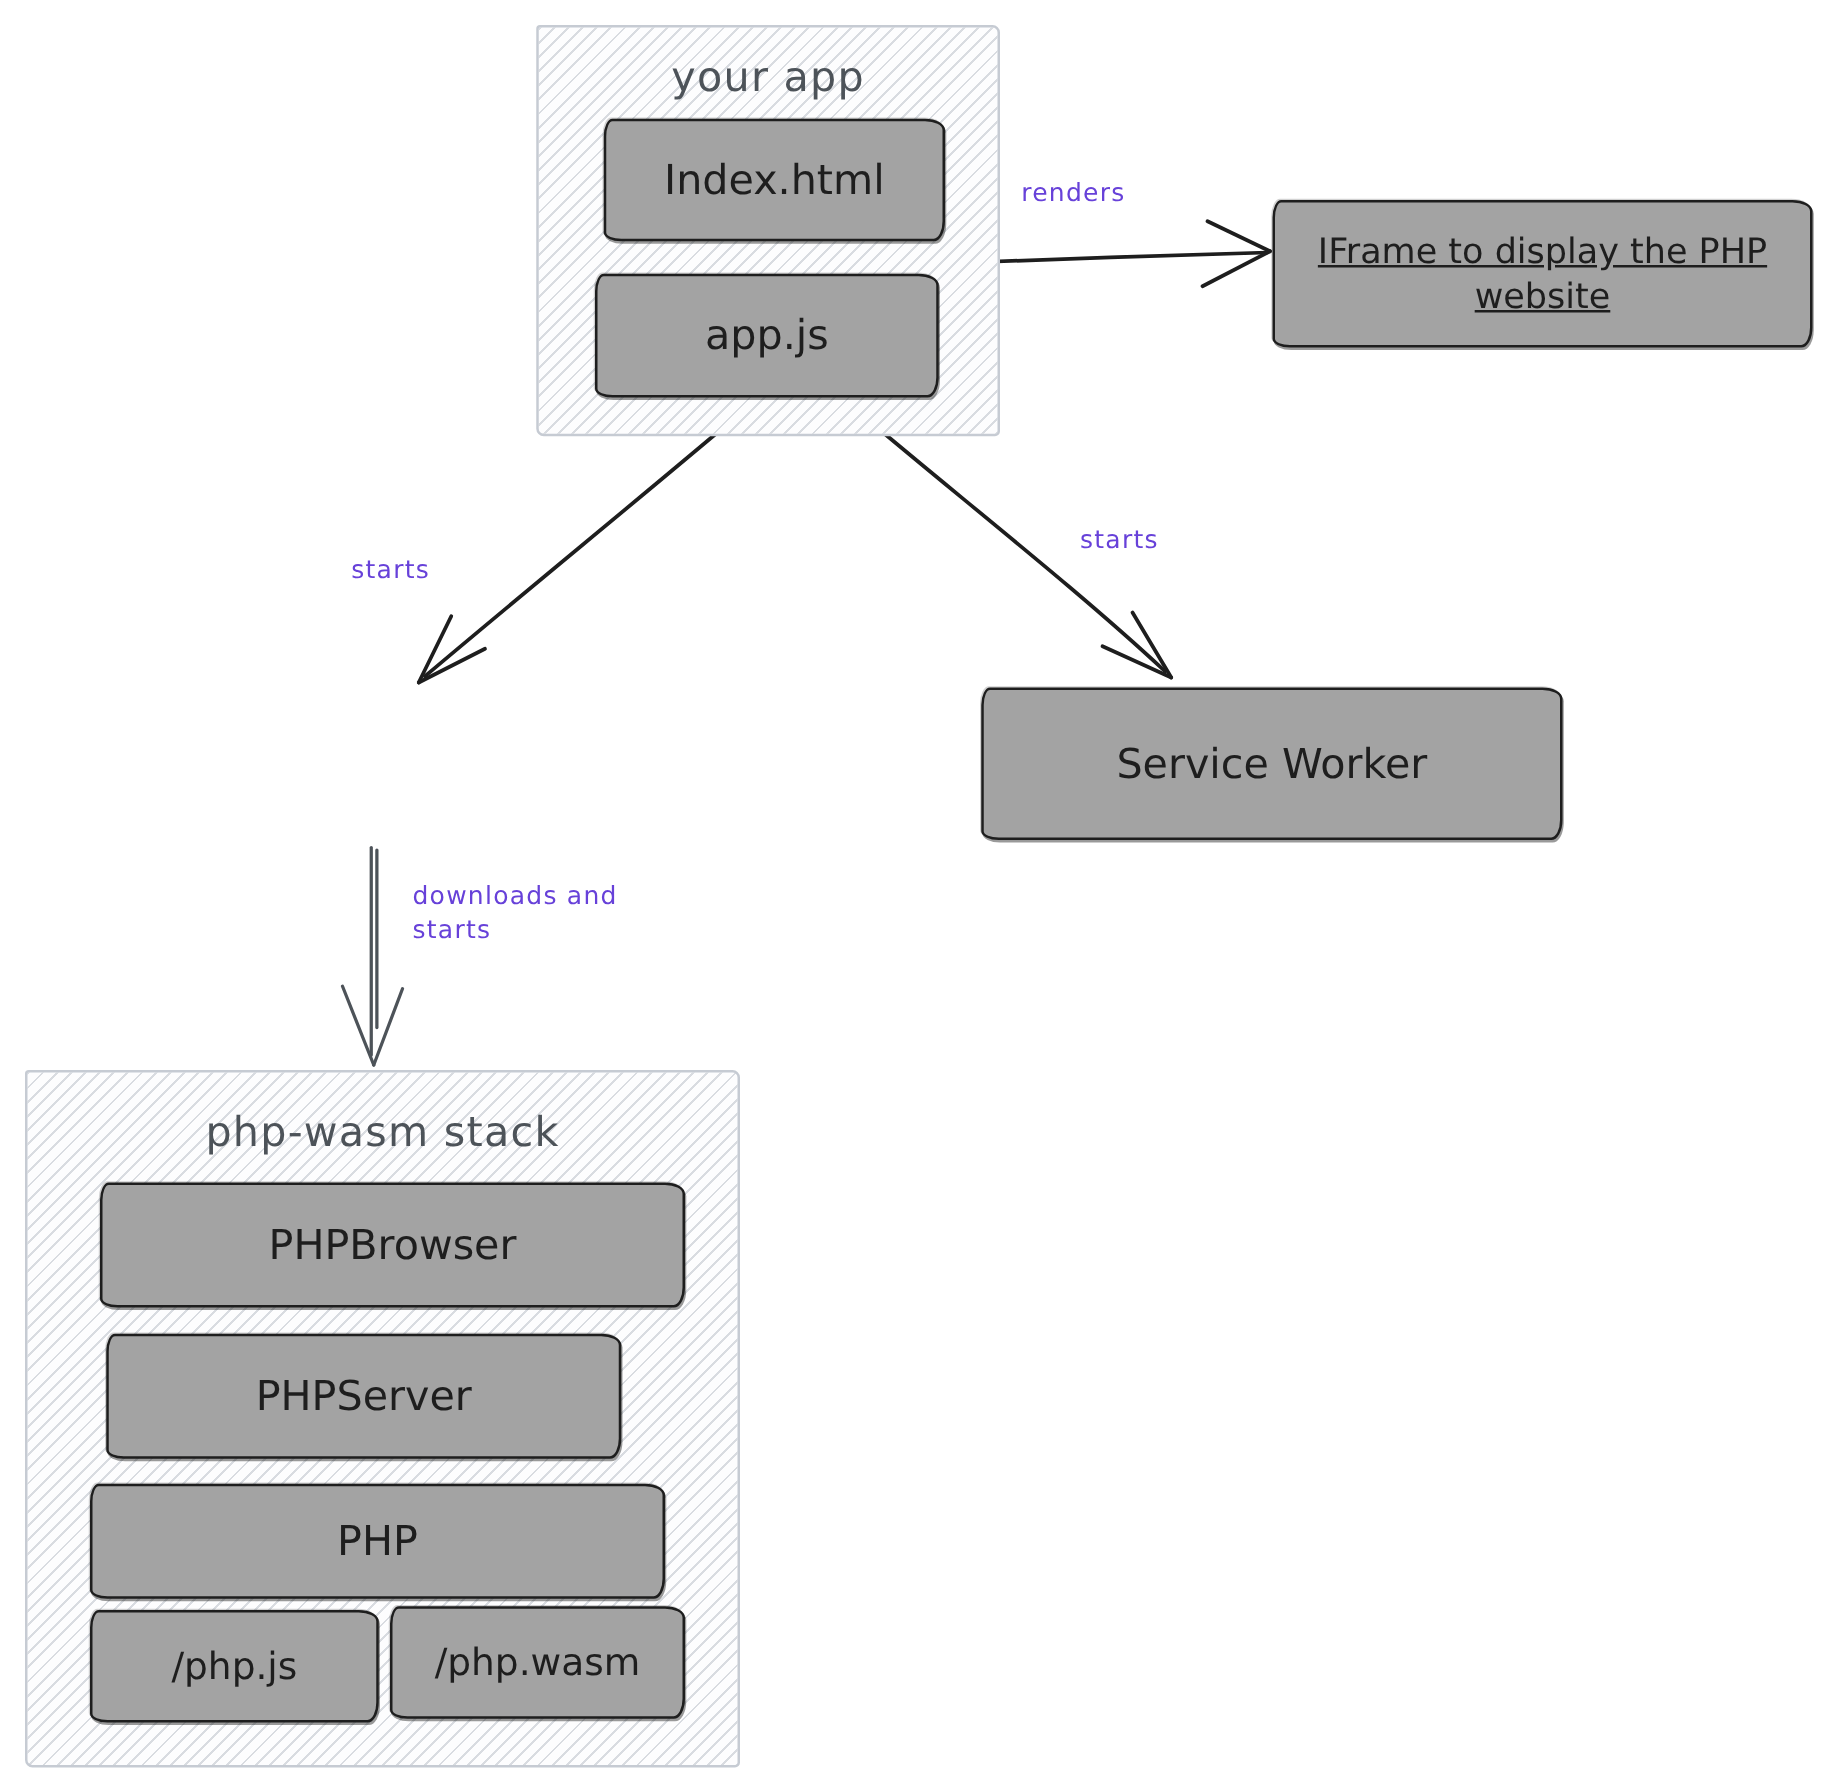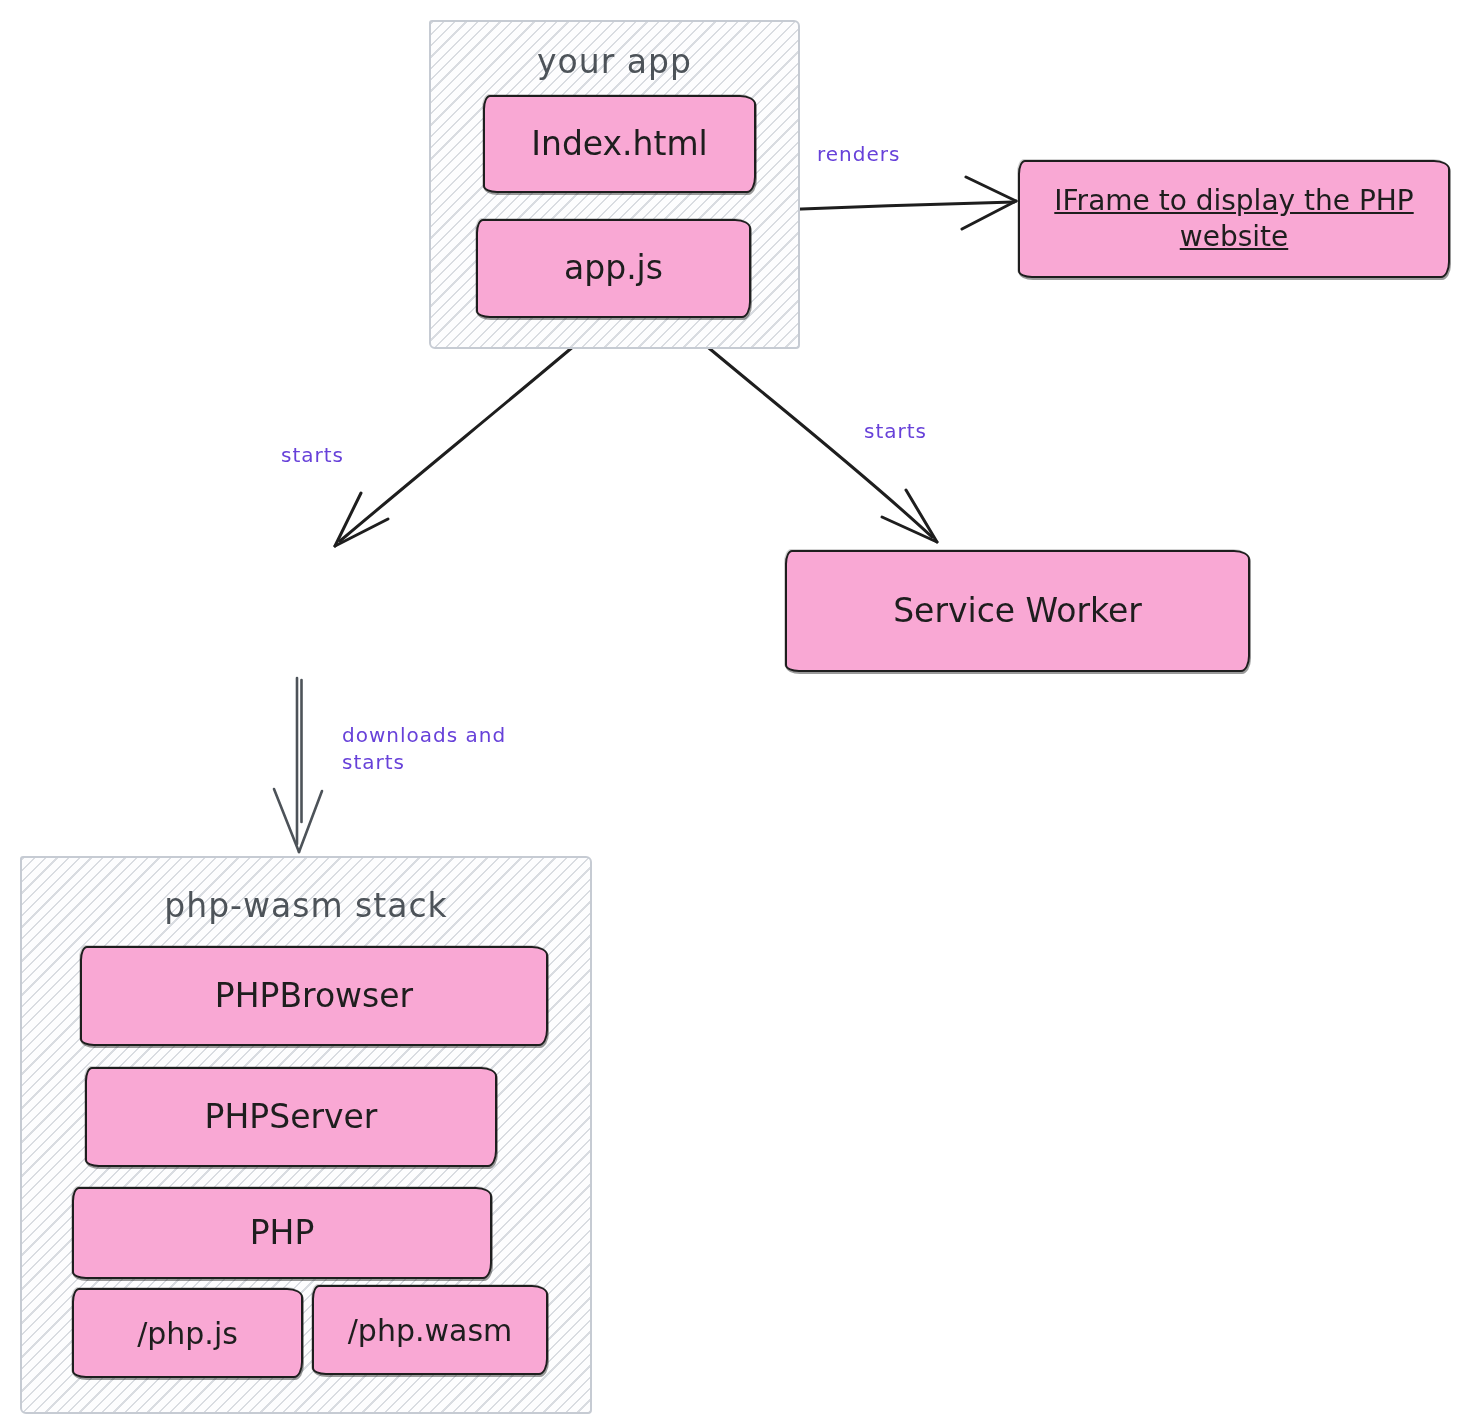--- a/index.html
+++ b/index.html
@@ -33,21 +33,21 @@
     width:100%;
     text-align:center;
     color:var(--muted);
     font-size:33px;
     font-weight:500;
     letter-spacing:1px;
   }
   
   .box{
     position:absolute;
-    background:#f9a8d4;
+    background:#a3a3a3;
     border:2.6px solid var(--ink);
     display:flex;align-items:center;justify-content:center;
     text-align:center;
     font-size:33px;
     color:var(--ink);
     border-radius:7px 16px 9px 14px / 14px 9px 16px 7px;
     box-shadow:1px 2px 0 rgba(30,30,30,.45), -1px -1px 0 rgba(30,30,30,.2);
   }
   .box .txt{display:block;line-height:1.3;}
   .box.small{font-size:30px;}
@@ -116,28 +116,28 @@
 
   <div class="hatch-group" style="left:20px;top:856px;width:572px;height:558px;">
     <div class="group-label" style="top:28px;">php-wasm stack</div>
   </div>
   <div class="box" style="left:80px;top:946px;width:468px;height:100px;">
     <span class="txt">PHPBrowser</span>
   </div>
   <div class="box" style="left:85px;top:1067px;width:412px;height:100px;">
     <span class="txt">PHPServer</span>
   </div>
-  <div class="box" style="left:72px;top:1187px;width:420px;height:92px;">
+  <div class="box" style="left:72px;top:1187px;width:460px;height:92px;">
     <span class="txt">PHP</span>
   </div>
   <div class="box small" style="left:72px;top:1288px;width:231px;height:90px;">
     <span class="txt">/php.js</span>
   </div>
   <div class="box small" style="left:312px;top:1285px;width:236px;height:90px;">
     <span class="txt">/php.wasm</span>
   </div>
 
   <div class="edge-label" style="left:817px;top:141px;">renders</div>
   <div class="edge-label" style="left:281px;top:442px;">starts</div>
   <div class="edge-label" style="left:864px;top:418px;">starts</div>
-  <div class="edge-label wrap" style="left:330px;top:722px;margin-left:12px;">downloads and starts</div>
+  <div class="edge-label wrap" style="left:330px;top:703px;">downloads and starts</div>
 
 </div>
 
 </body></html>

